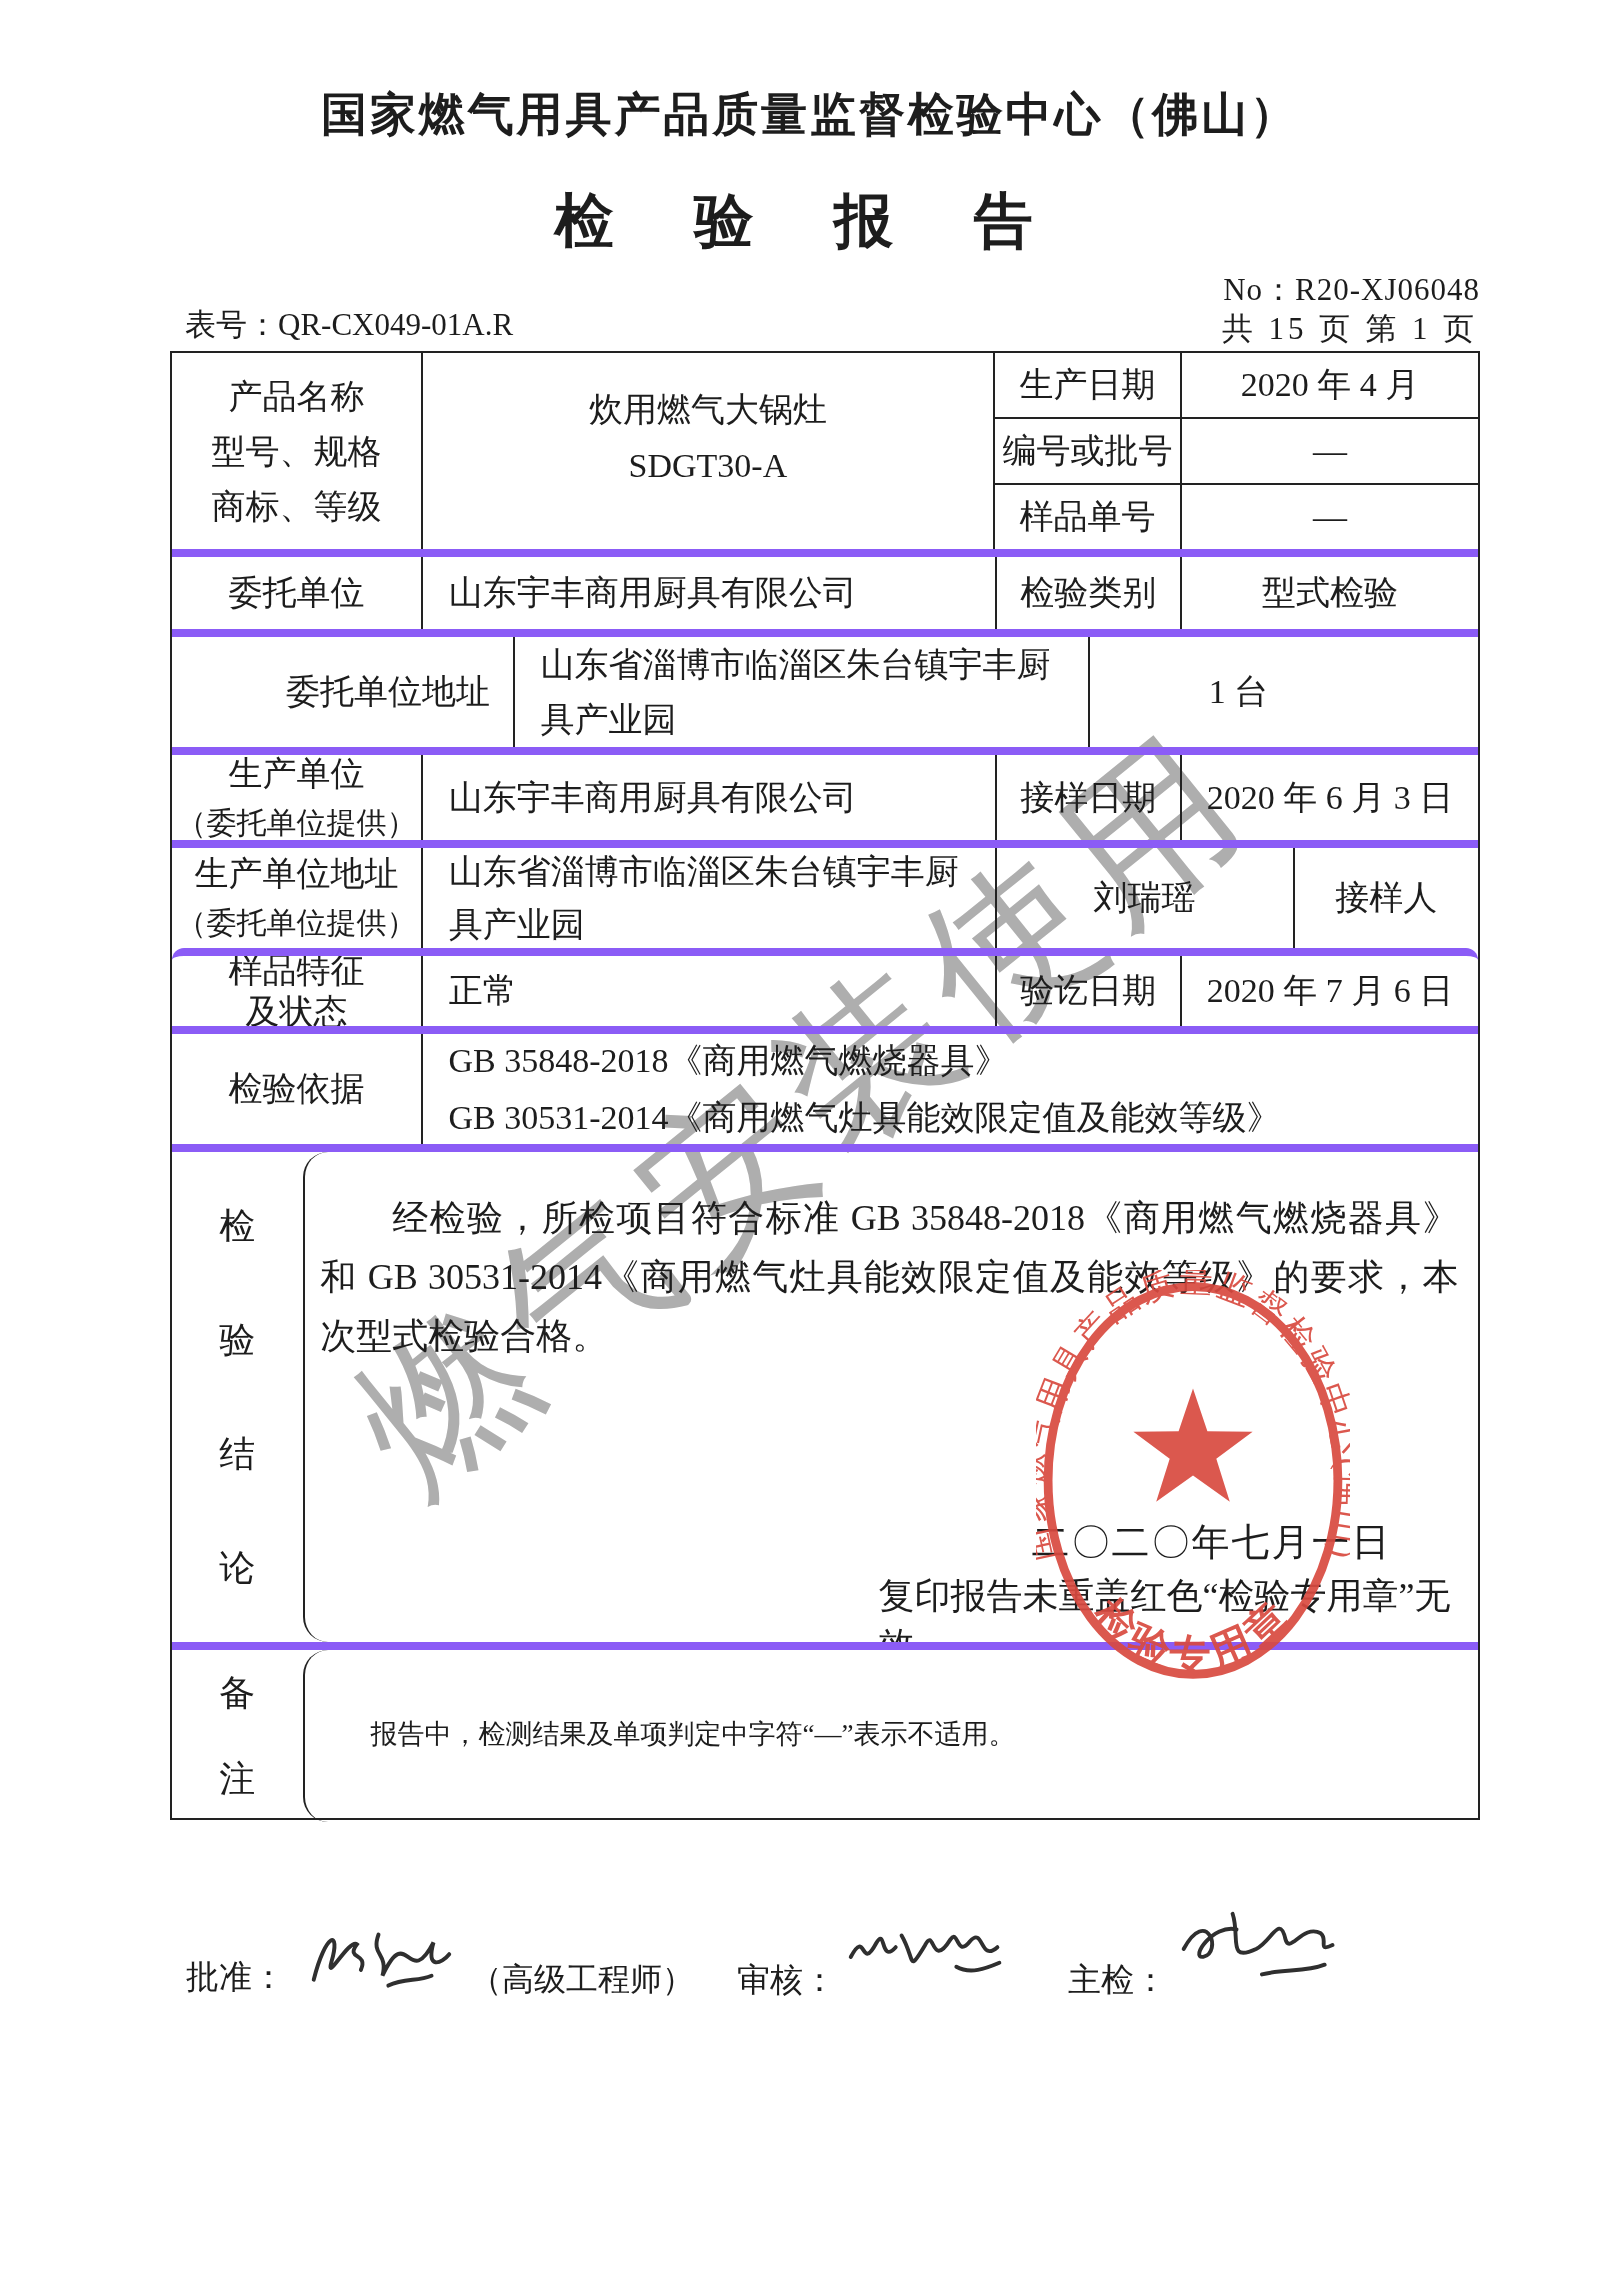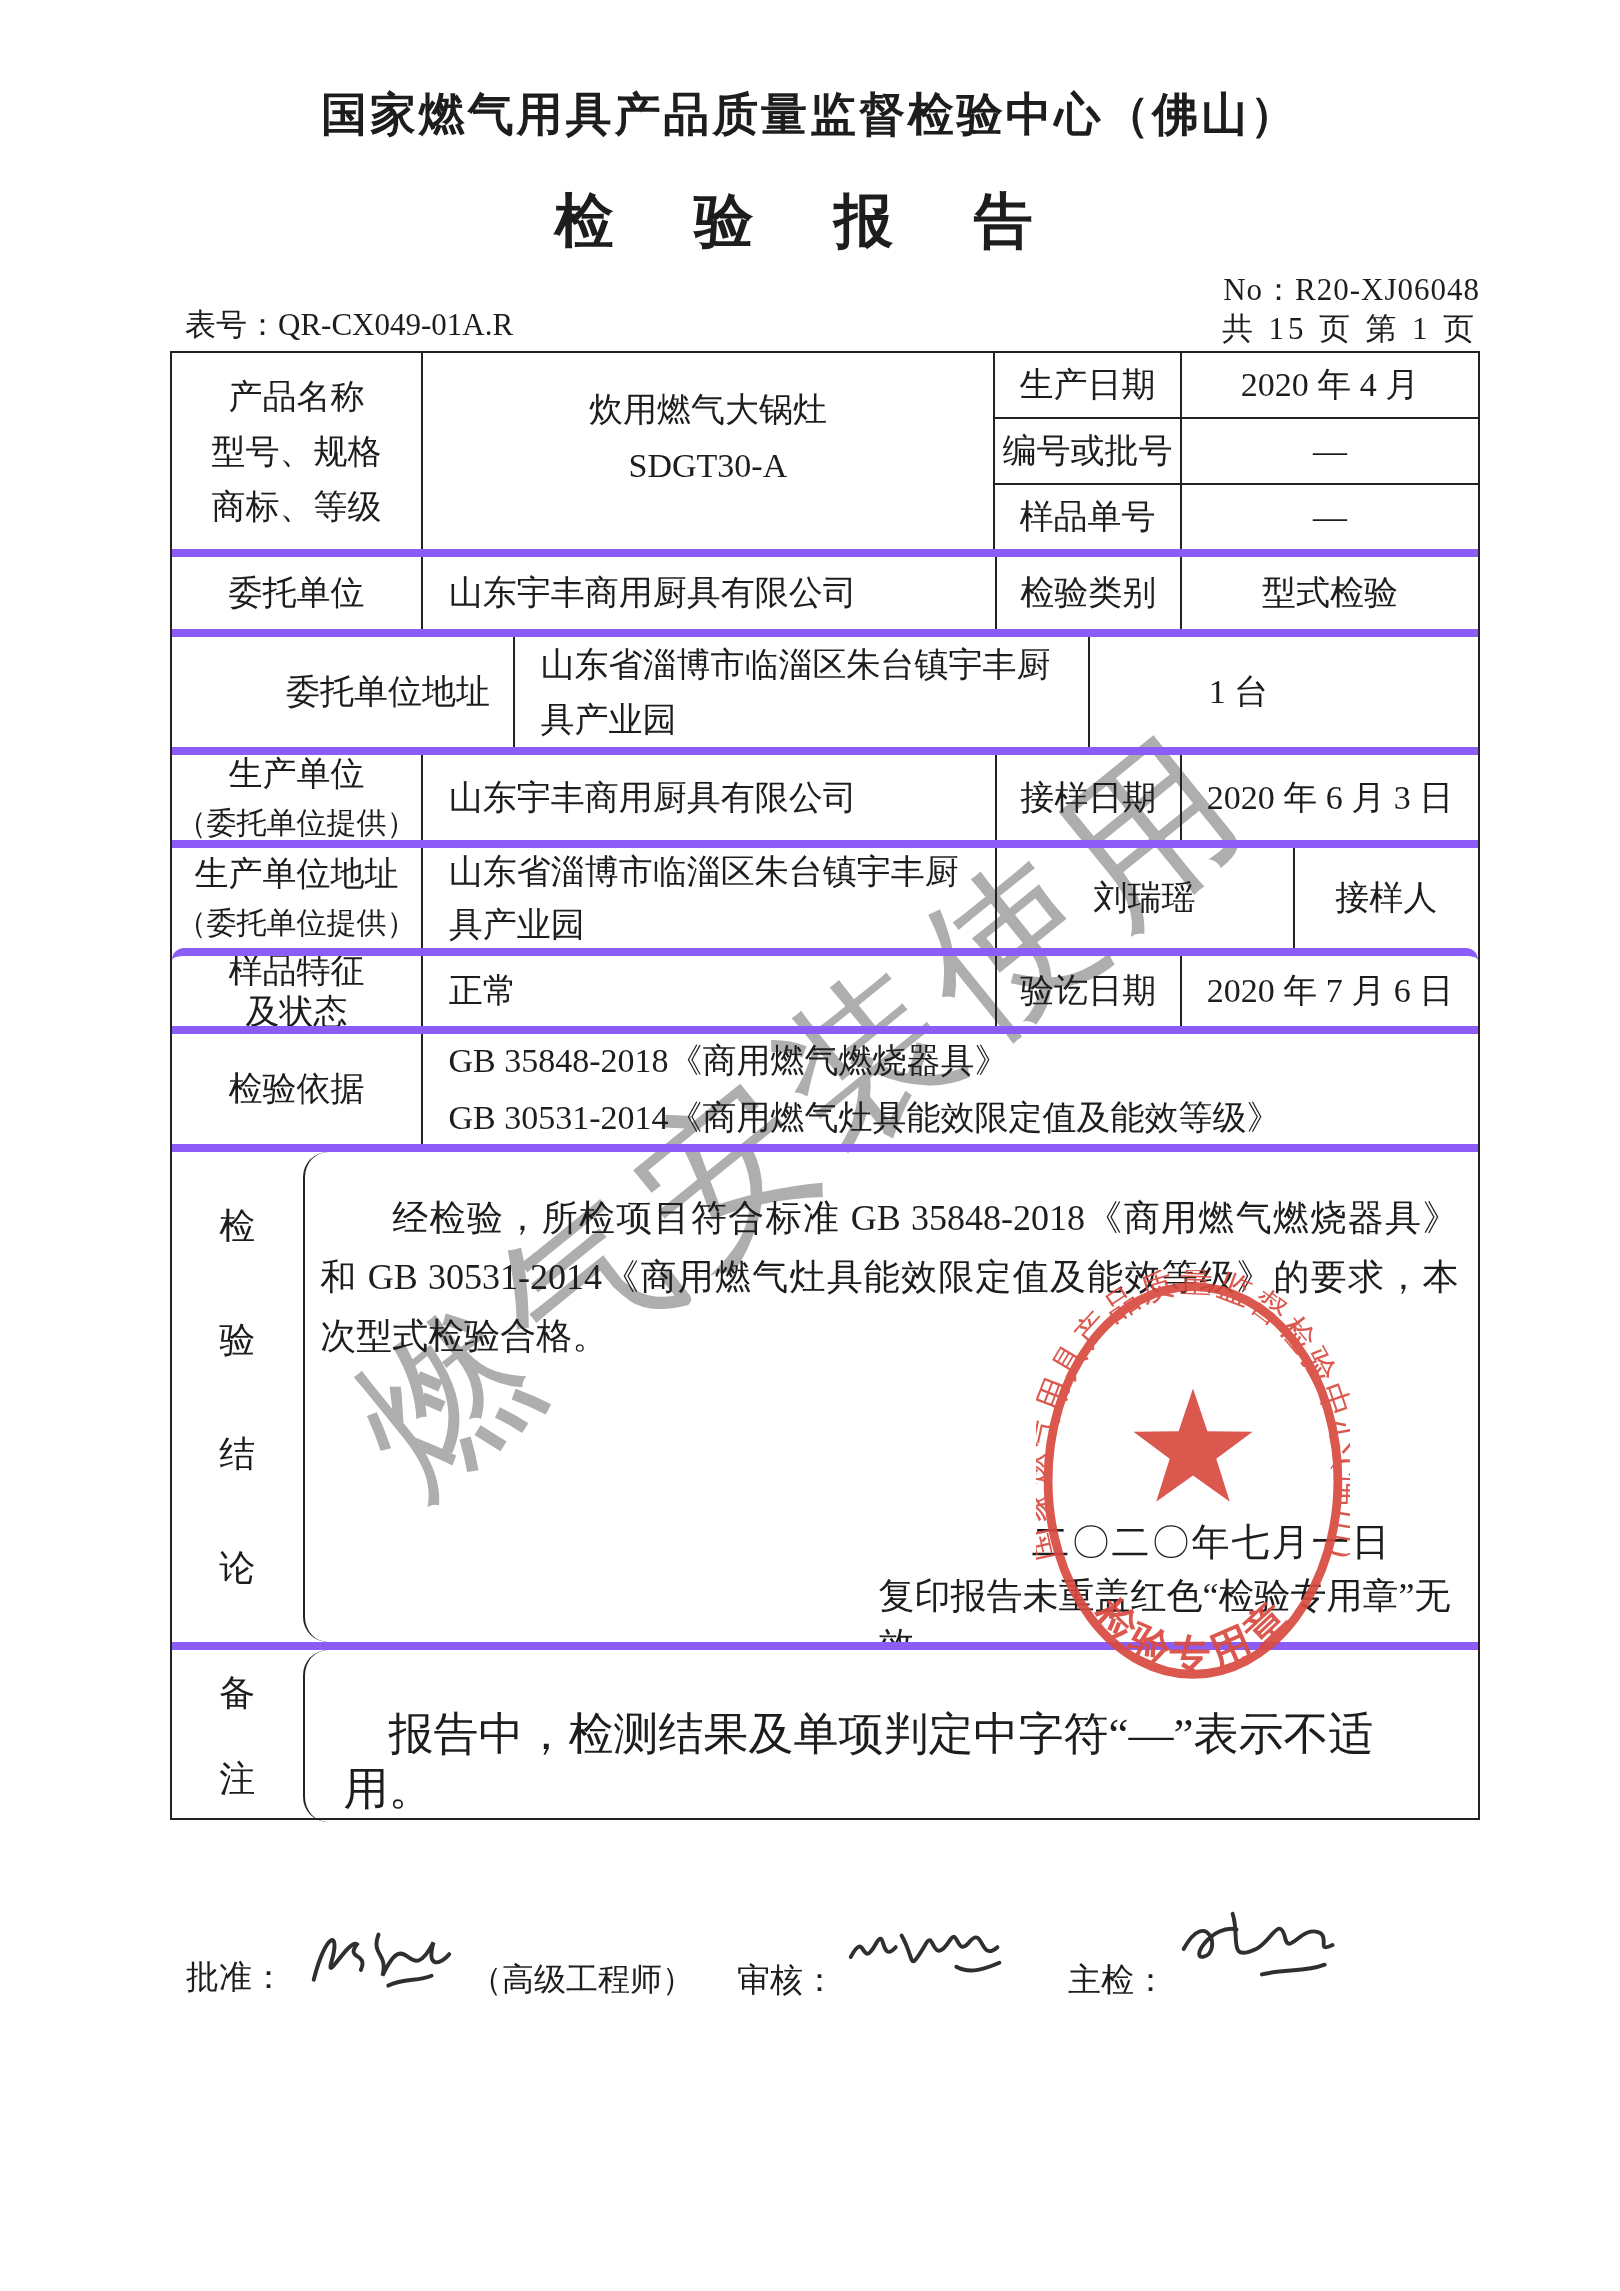--- a/index.html
+++ b/index.html
@@ -71,21 +71,21 @@
   .vert-label{align-items:center;justify-content:center;gap:65px;}
   .vert-label span{display:block;font-size:36px;}
   .vert-label.remark-gap{gap:37px;}
   .concl-body{display:block;padding:0;border-radius:25px;}
   .concl-text{
     margin:37px 19.6px 0 15.7px;text-indent:2em;
     font-size:36px;line-height:59px;text-align:justify;
   }
   .concl-date{position:absolute;left:727px;top:365px;font-size:38px;letter-spacing:2px;z-index:3;}
   .concl-copy{position:absolute;left:574px;top:420px;font-size:36px;z-index:3;}
-  .remark-text{margin:57px 29px 0 39px;font-size:45px;line-height:55px;text-indent:1em;}
+  .remark-text{margin:57px 29px 0 39px;font-size:27px;line-height:55px;text-indent:1em;}
   
   .stamp{position:absolute;left:1036px;top:1270px;width:314px;height:421px;z-index:2;opacity:.92;}
   
   .sig-label{position:absolute;font-size:33px;z-index:1;}
   .sig-svg{position:absolute;z-index:1;}
 </style>
 </head>
 <body>
 
 <div class="page">

